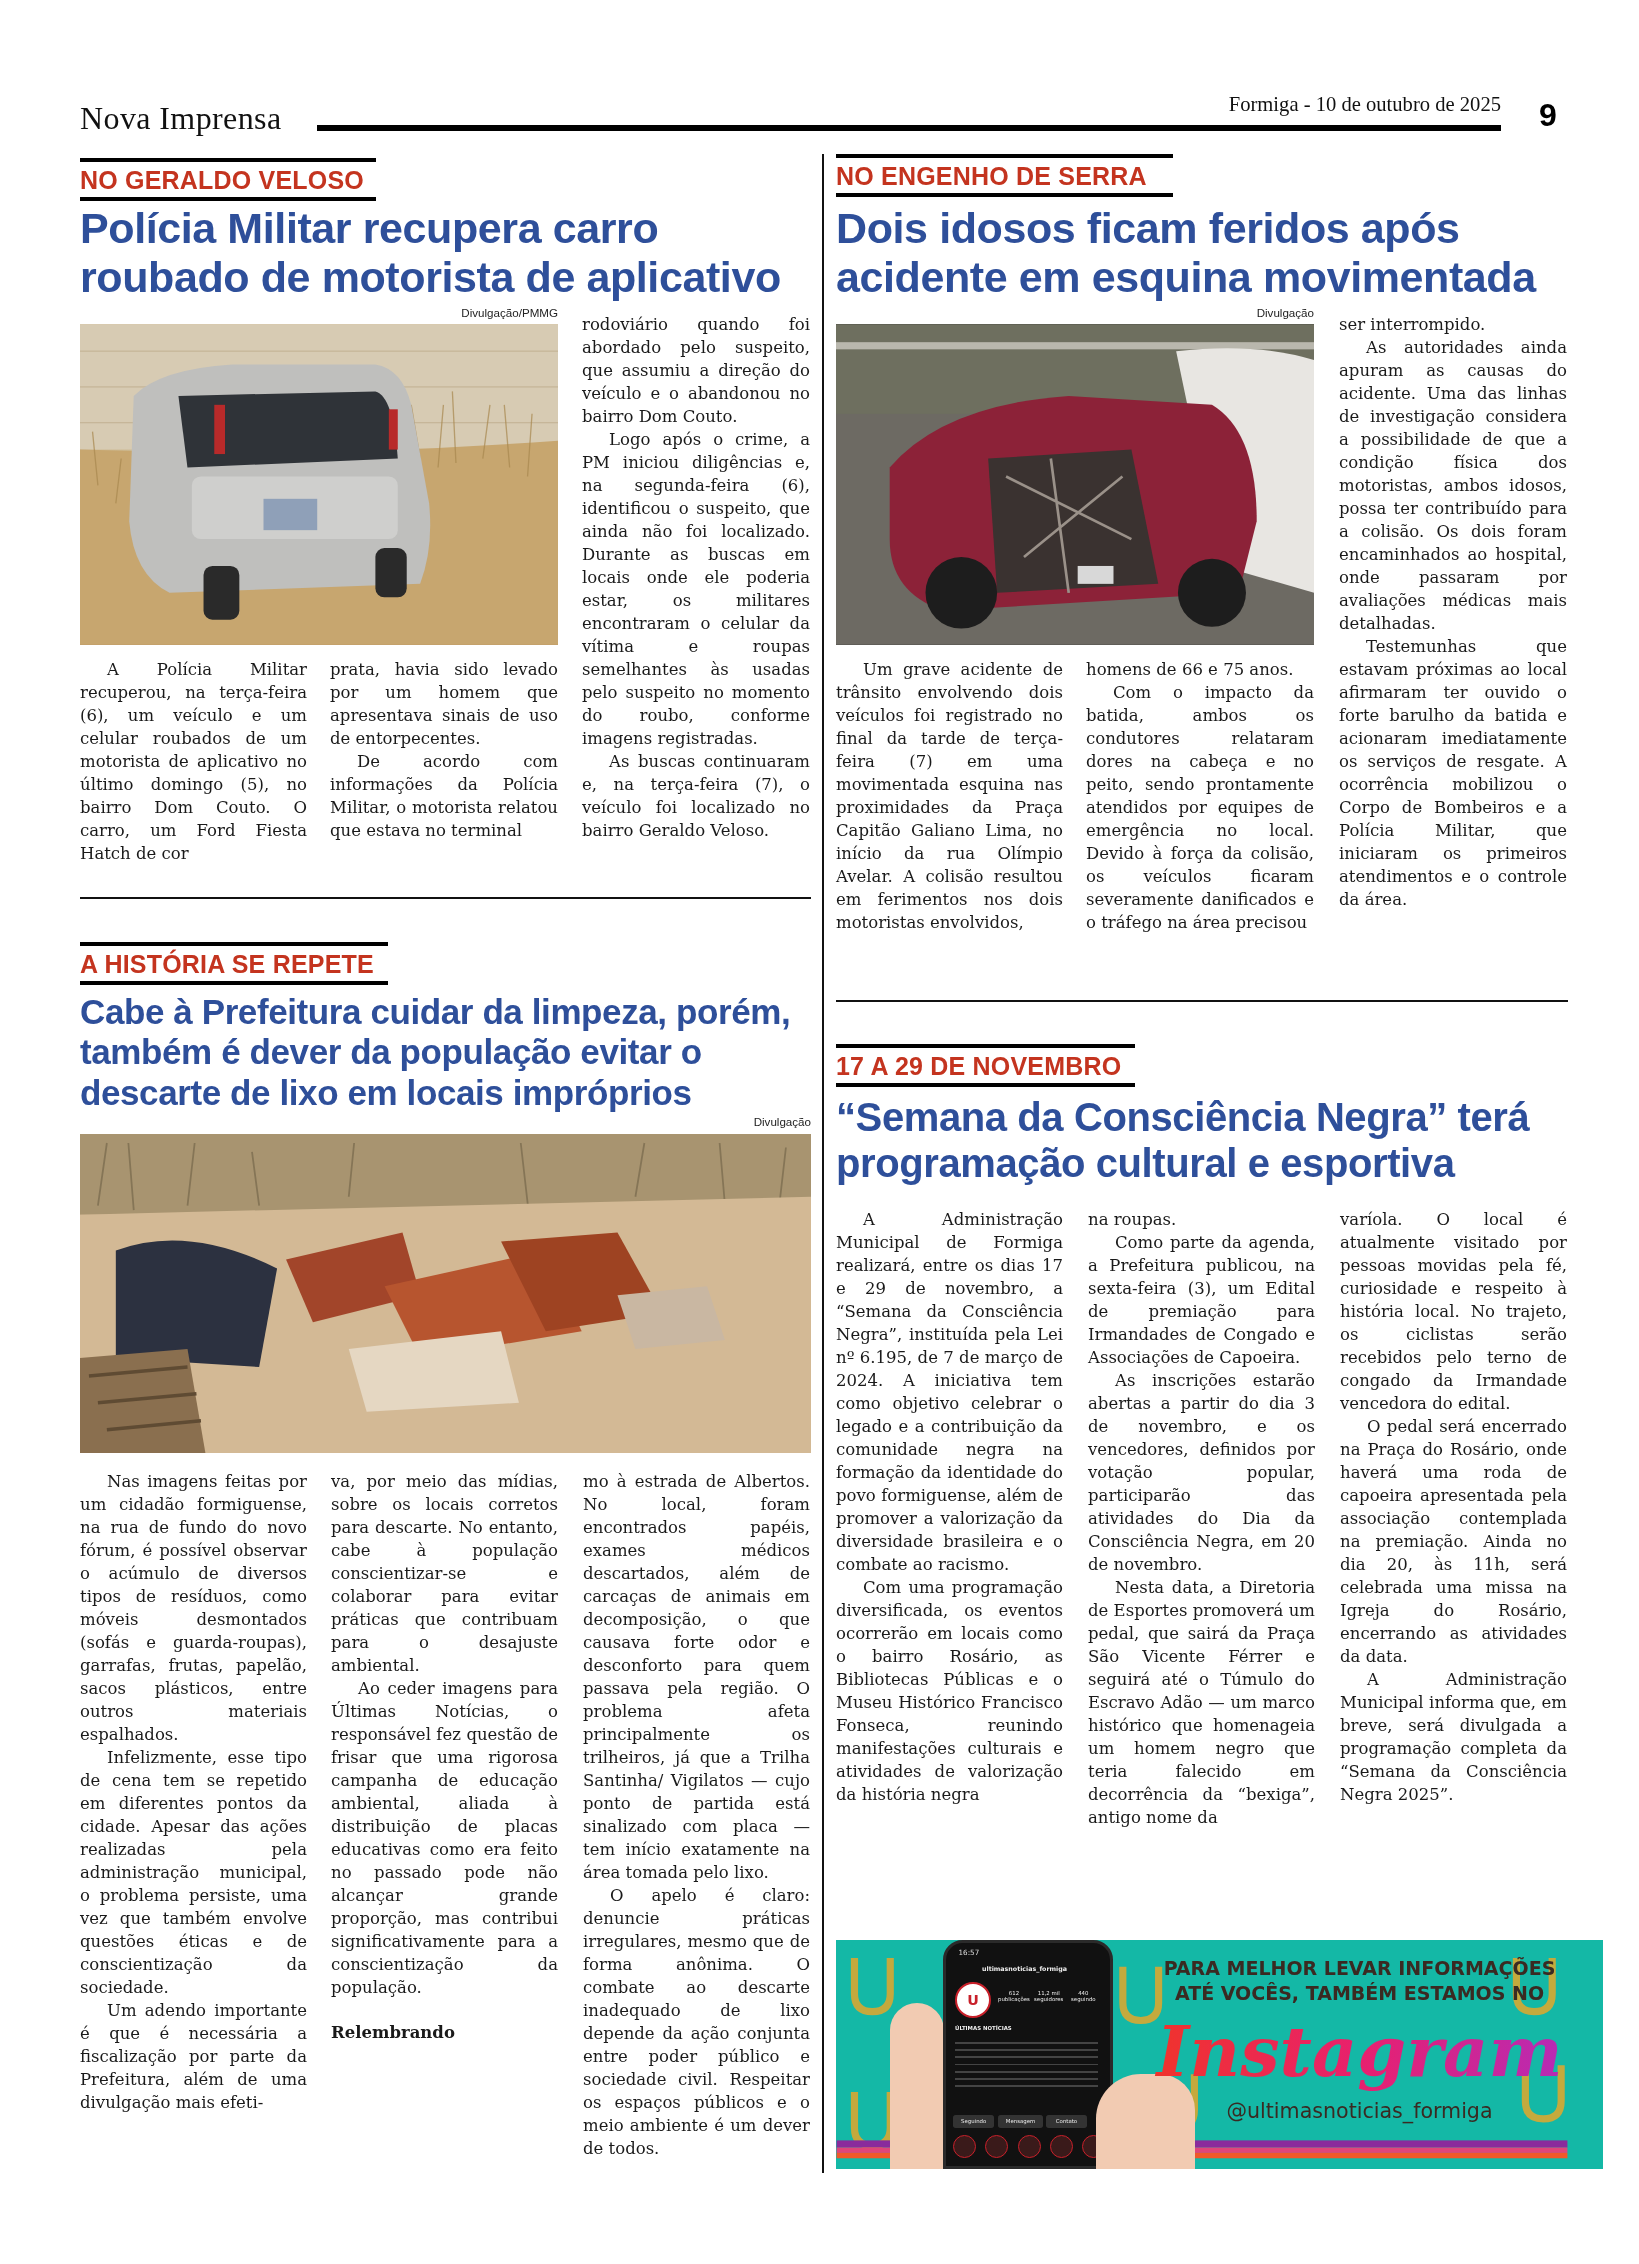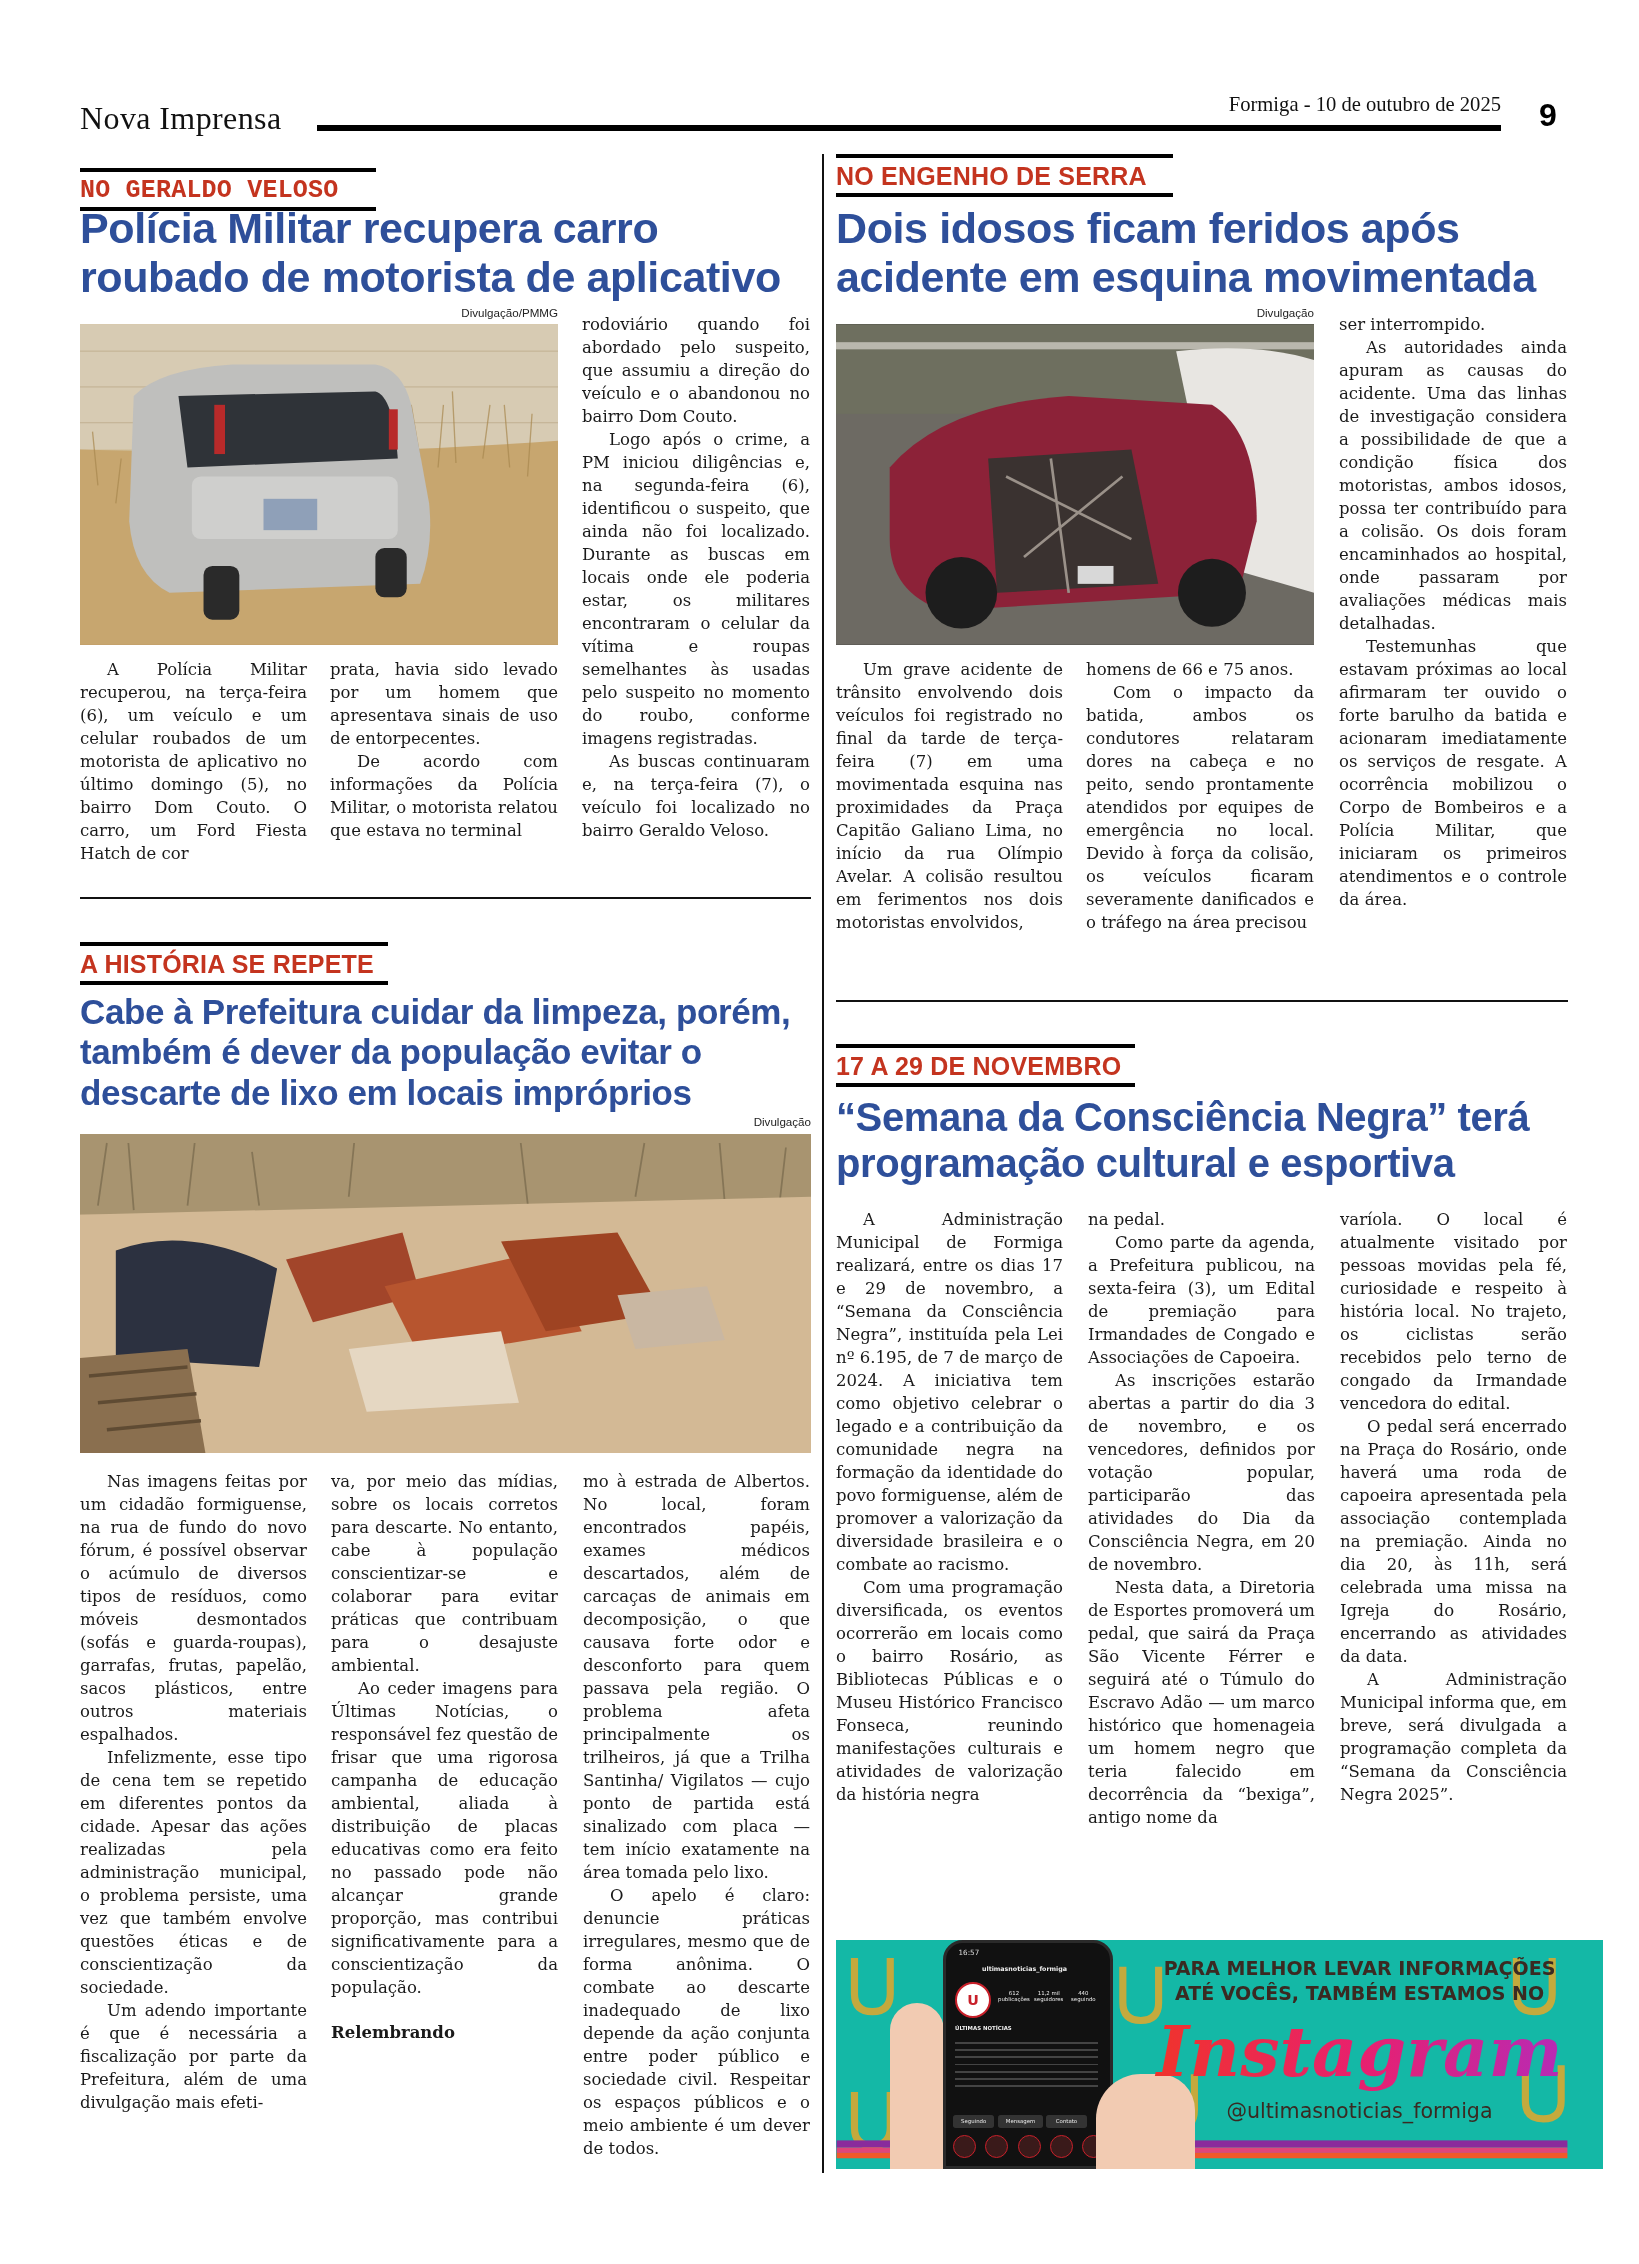--- a/index.html
+++ b/index.html
@@ -30,21 +30,21 @@
 <body>
 
 <div class="abs masthead-title">Nova Imprensa</div>
 <div class="abs masthead-rule"></div>
 <div class="abs masthead-date">Formiga - 10 de outubro de 2025</div>
 <div class="abs page-num">9</div>
 
 <div class="abs vdivider"></div>
 
 <div class="abs" style="left:80px;top:154px;width:731px;height:716px;">
-  <div class="abs kicker" style="left:0;top:14px;width:296px;font-family:Liberation Mono, monospace;">NO GERALDO VELOSO</div>
+  <div class="abs kicker" style="left:0;top:4px;width:296px;">NO GERALDO VELOSO</div>
   <div class="abs headline h-big" style="left:0;top:50px;width:743px;">Polícia Militar recupera carro roubado de motorista de aplicativo</div>
   <div class="abs credit" style="left:340px;top:152px;width:138px;">Divulgação/PMMG</div>
   <div class="abs photo" style="left:0;top:170px;width:478px;height:321px;background:linear-gradient(180deg,#d8c8a8 0%,#cdbb93 35%,#c9a874 70%,#b89062 100%);">
     <svg width="478" height="321" viewBox="0 0 534 358">
       <rect x="0" y="0" width="534" height="140" fill="#d7cbb3"></rect>
       <g stroke="#a89068" stroke-width="1" opacity="0.5">
         <line x1="0" y1="30" x2="534" y2="30"></line>
           <line x1="0" y1="70" x2="534" y2="70"></line>
           <line x1="0" y1="110" x2="534" y2="110"></line>
       </g>
@@ -152,21 +152,21 @@
 </div>
 
 <div class="abs" style="left:836px;top:1044px;width:732px;height:896px;">
   <div class="abs kicker" style="left:0;top:0;width:299px;">17 A 29 DE NOVEMBRO</div>
   <div class="abs headline h-big" style="left:0;top:50px;width:743px;font-size:40px;">“Semana da Consciência Negra” terá programação cultural e esportiva</div>
   <div class="abs body-col" style="left:0;top:164px;width:227px;">
     <p>A Administração Municipal de Formiga realizará, entre os dias 17 e 29 de novembro, a “Semana da Consciência Negra”, instituída pela Lei nº 6.195, de 7 de março de 2024. A iniciativa tem como objetivo celebrar o legado e a contribuição da comunidade negra na formação da identidade do povo formiguense, além de promover a valorização da diversidade brasileira e o combate ao racismo.</p>
     <p>Com uma programação diversificada, os eventos ocorrerão em locais como o bairro Rosário, as Bibliotecas Públicas e o Museu Histórico Francisco Fonseca, reunindo manifestações culturais e atividades de valorização da história negra</p>
   </div>
   <div class="abs body-col" style="left:252px;top:164px;width:227px;">
-    <p class="cont">na pedal.</p>
+    <p class="cont">na roupas.</p>
     <p>Como parte da agenda, a Prefeitura publicou, na sexta-feira (3), um Edital de premiação para Irmandades de Congado e Associações de Capoeira.</p>
     <p>As inscrições estarão abertas a partir do dia 3 de novembro, e os vencedores, definidos por votação popular, participarão das atividades do Dia da Consciência Negra, em 20 de novembro.</p>
     <p>Nesta data, a Diretoria de Esportes promoverá um pedal, que sairá da Praça São Vicente Férrer e seguirá até o Túmulo do Escravo Adão — um marco histórico que homenageia um homem negro que teria falecido em decorrência da “bexiga”, antigo nome da</p>
   </div>
   <div class="abs body-col" style="left:504px;top:164px;width:227px;">
     <p class="cont">varíola. O local é atualmente visitado por pessoas movidas pela fé, curiosidade e respeito à história local. No trajeto, os ciclistas serão recebidos pelo terno de congado da Irmandade vencedora do edital.</p>
     <p>O pedal será encerrado na Praça do Rosário, onde haverá uma roda de capoeira apresentada pela associação contemplada na premiação. Ainda no dia 20, às 11h, será celebrada uma missa na Igreja do Rosário, encerrando as atividades da data.</p>
     <p>A Administração Municipal informa que, em breve, será divulgada a programação completa da “Semana da Consciência Negra 2025”.</p>
   </div>
 </div>

